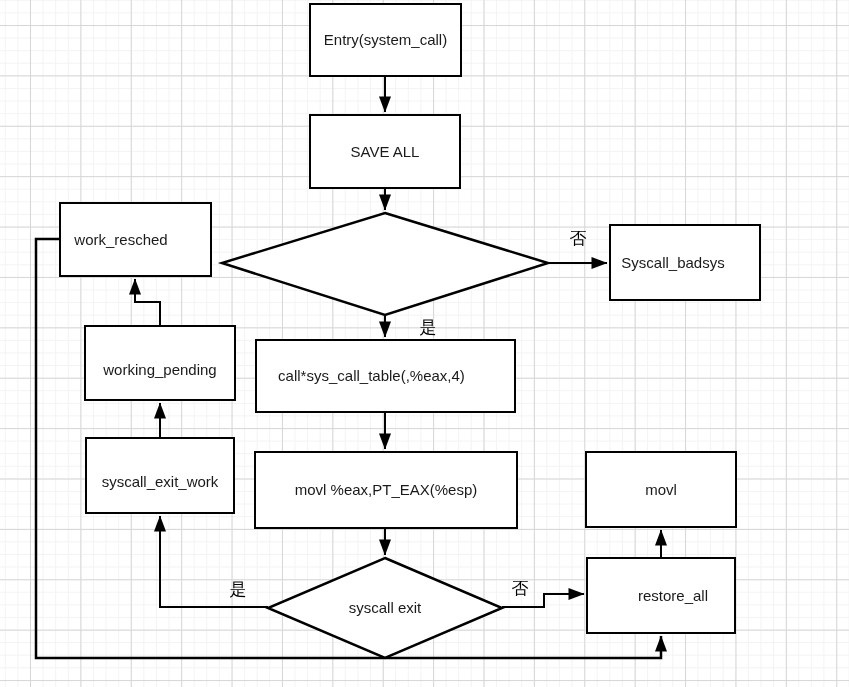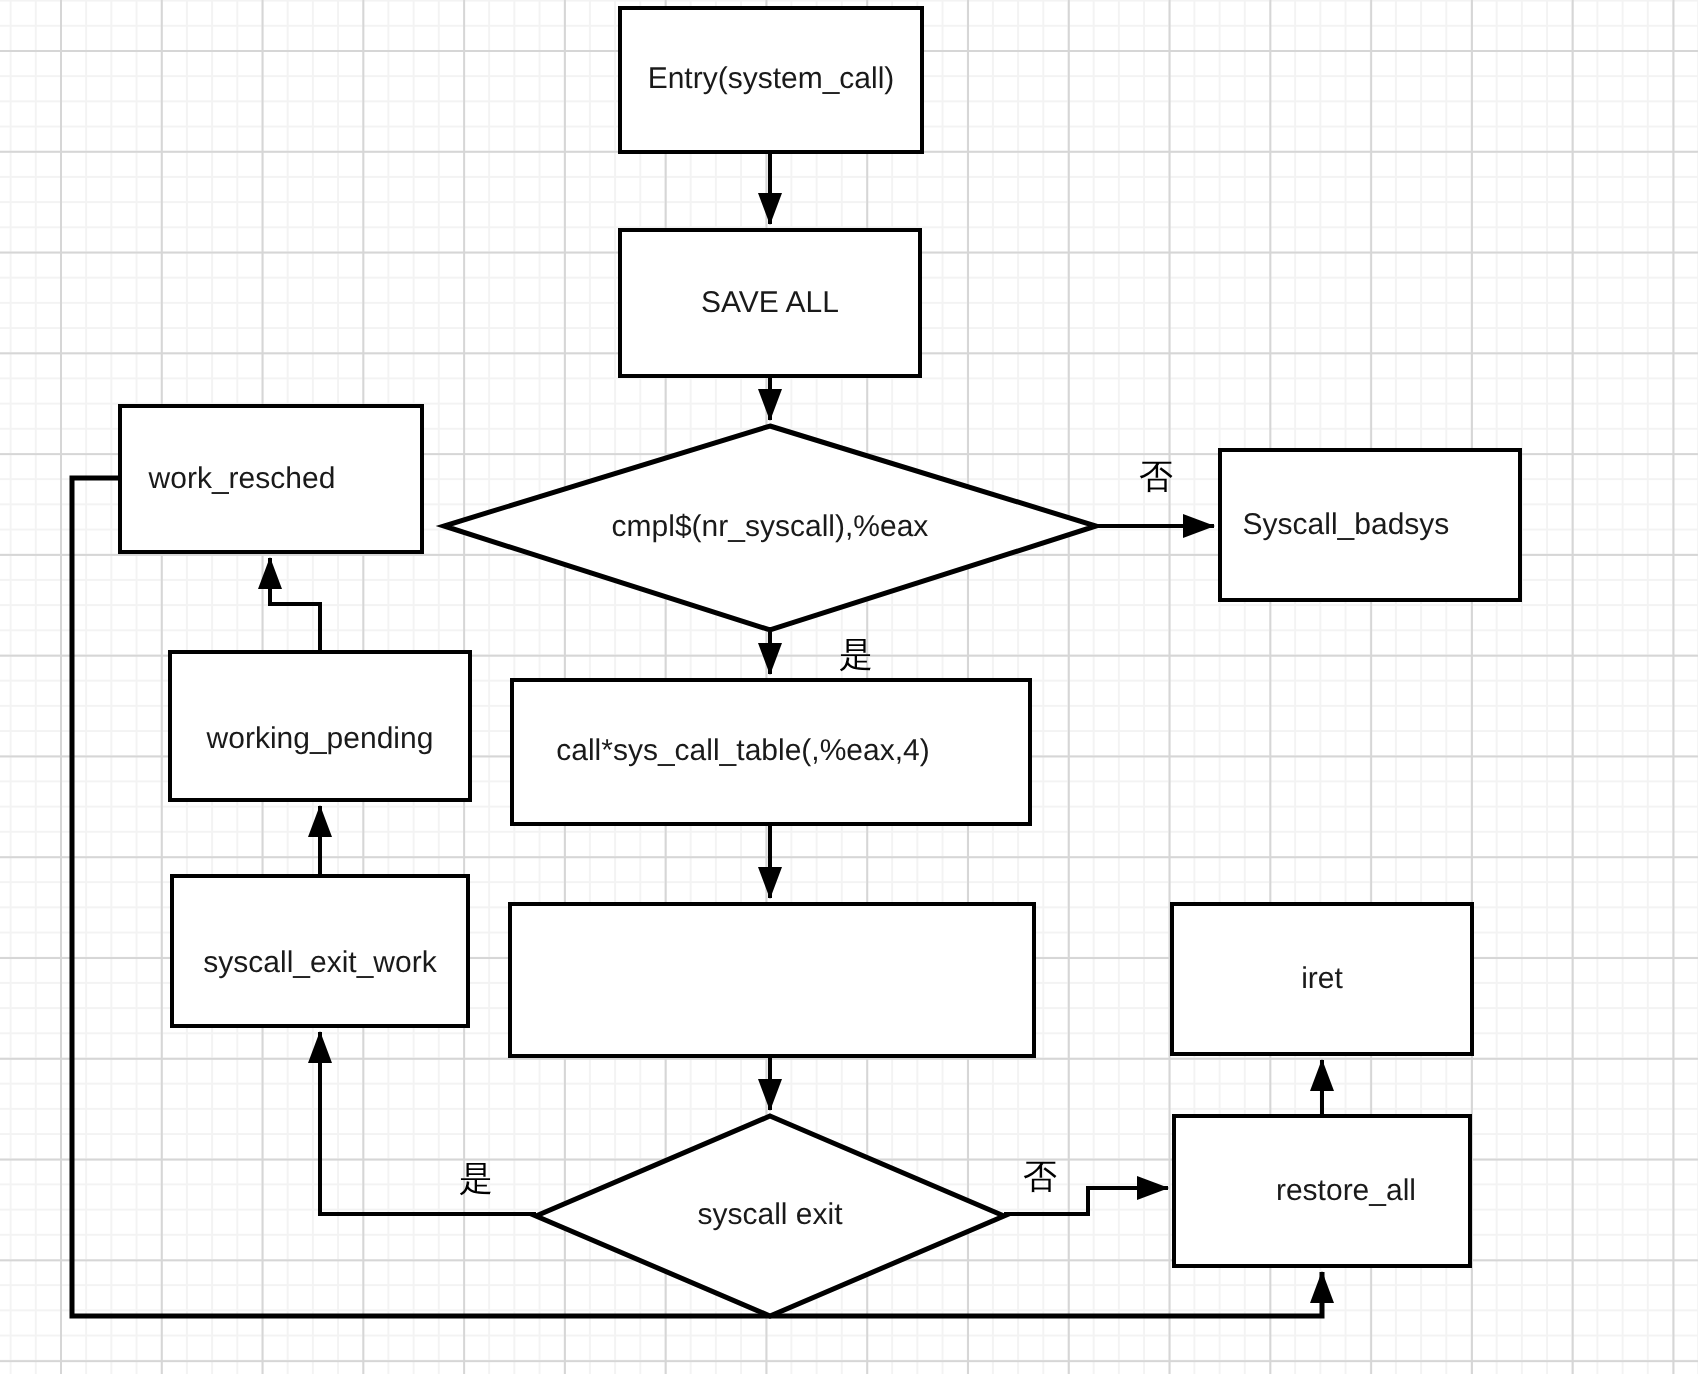--- a/index.html
+++ b/index.html
@@ -78,28 +78,28 @@
       <rect class="node-shape" x="60" y="203" width="151" height="73"></rect>
       <rect class="node-shape" x="85" y="326" width="150" height="74"></rect>
       <rect class="node-shape" x="86" y="438" width="148" height="75"></rect>
       <rect class="node-shape" x="586" y="452" width="150" height="75"></rect>
       <rect class="node-shape" x="587" y="558" width="148" height="75"></rect>
     </g>
   </svg>
 
   <div class="label" style="left:310px;top:4px;width:151px;height:72px">Entry(system_call)</div>
   <div class="label" style="left:310px;top:115px;width:150px;height:73px">SAVE ALL</div>
-  <div class="label" style="left:222px;top:213px;width:326px;height:102px">cmpl$(nr_syscall),%eax</div>
   <div class="label" style="left:610px;top:225px;width:126px;height:75px">Syscall_badsys</div>
   <div class="label" style="left:256px;top:340px;width:231px;height:72px">call*sys_call_table(,%eax,4)</div>
+  <div class="label" style="left:255px;top:452px;width:262px;height:76px">movl %eax,PT_EAX(%esp)</div>
   <div class="label" style="left:268px;top:558px;width:234px;height:100px">syscall exit</div>
   <div class="label" style="left:60px;top:203px;width:122px;height:73px">work_resched</div>
   <div class="label" style="left:85px;top:326px;width:150px;height:88px">working_pending</div>
   <div class="label" style="left:86px;top:438px;width:148px;height:87px">syscall_exit_work</div>
-  <div class="label" style="left:586px;top:452px;width:150px;height:75px">iret</div>
+  <div class="label" style="left:586px;top:452px;width:150px;height:75px">movl</div>
   <div class="label" style="left:587px;top:558px;width:172px;height:75px">restore_all</div>
 
   <div class="edge-label" style="left:560px;top:224px;width:36px;height:28px">否</div>
   <div class="edge-label" style="left:410px;top:313px;width:36px;height:28px">是</div>
   <div class="edge-label" style="left:220px;top:575px;width:36px;height:28px">是</div>
   <div class="edge-label" style="left:502px;top:574px;width:36px;height:28px">否</div>
 
 </div>
 
 </body></html>

